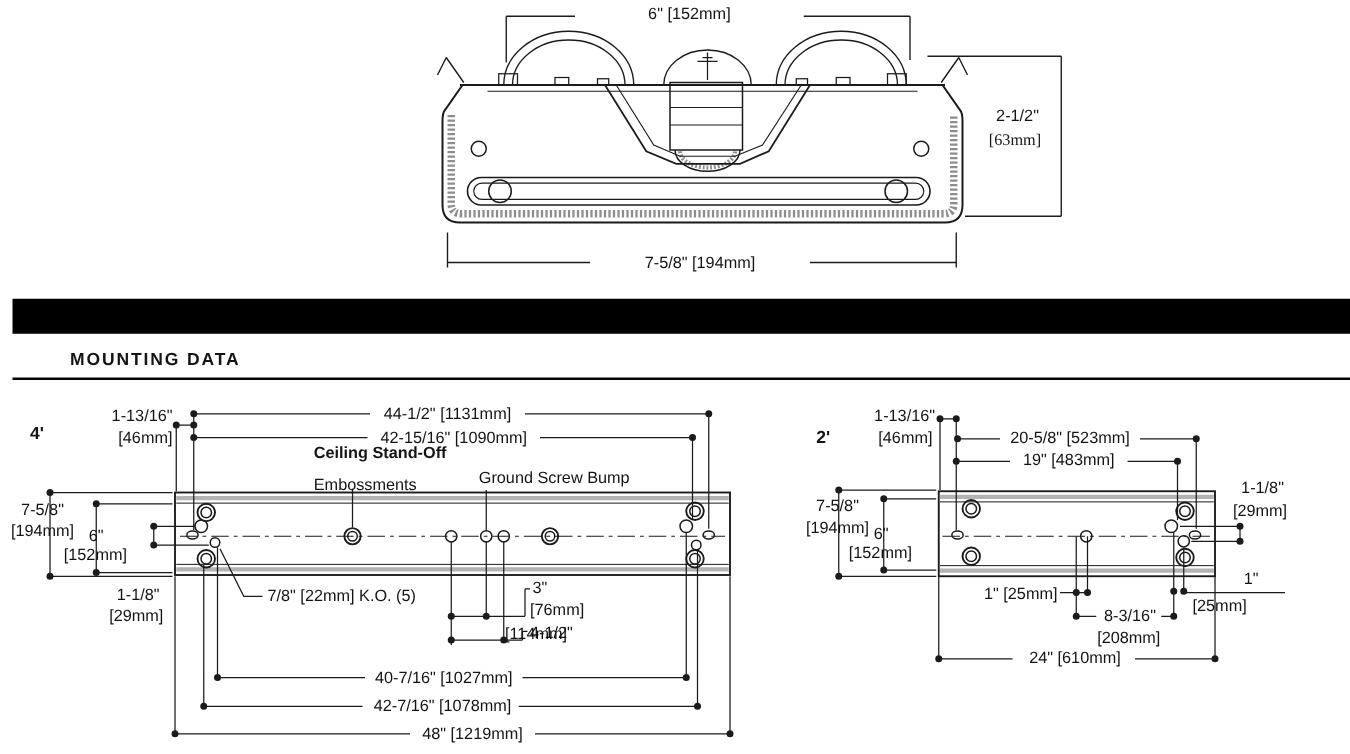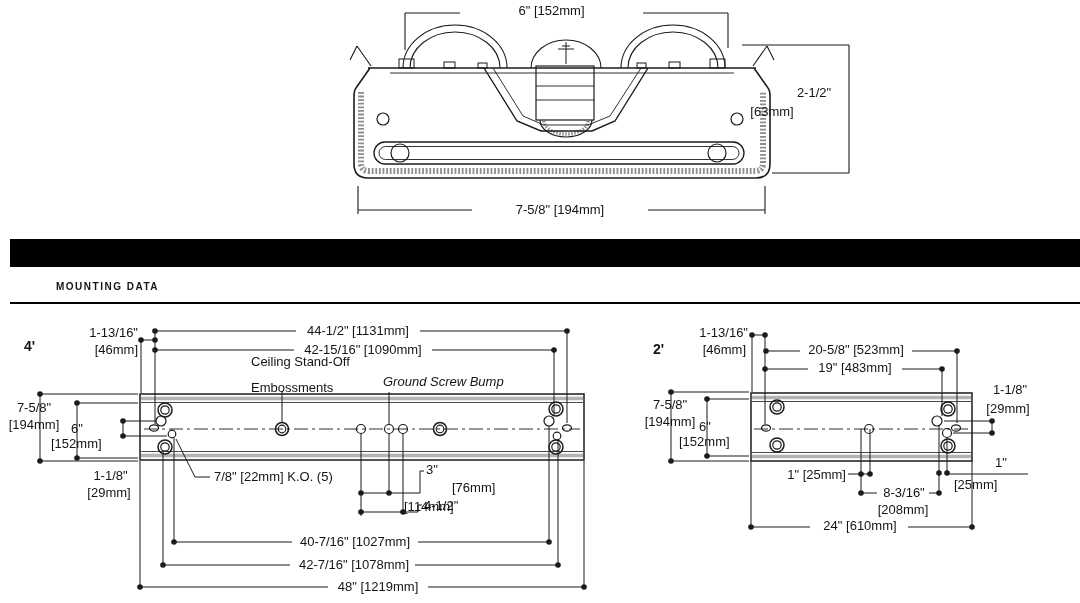--- a/index.html
+++ b/index.html
@@ -3,21 +3,21 @@
 <meta charset="utf-8">
 <style>
   html,body{margin:0;padding:0;background:#fff;}
   #page{position:relative;width:1080px;height:603px;background:#fff;overflow:hidden;
         font-family:"Liberation Sans","DejaVu Sans",sans-serif;color:#141414;}
   svg{position:absolute;left:0;top:0;}
   .lbl{position:absolute;font-size:13px;line-height:14px;white-space:nowrap;color:#141414;}
   .c{text-align:center;}
   .r{text-align:right;}
   #divider-bar{position:absolute;left:10px;top:239px;width:1070px;height:28px;background:#000;}
-  #section-title{position:absolute;left:12px;top:280px;font-size:10px;font-weight:bold;letter-spacing:1.5px;padding-left:44px;}
+  #section-title{position:absolute;left:12px;top:280px;font-size:14px;font-weight:bold;letter-spacing:1.5px;padding-left:44px;}
   #section-rule{position:absolute;left:10px;top:302px;width:1070px;height:2px;background:#000;}
   .ft-label{font-size:14px;font-weight:bold;}
 </style>
 </head>
 <body>
 
 <div id="page">
 
   <svg width="1080" height="603" viewBox="0 0 1080 603">
 
@@ -184,40 +184,40 @@
       </g>
     </g>
   </svg>
 
   <div id="divider-bar"></div>
   <div id="section-title" class="lbl">MOUNTING DATA</div>
   <div id="section-rule"></div>
 
   <div class="lbl c" style="left:460px;top:4px;width:183px;">6" [152mm]</div>
   <div class="lbl c" style="left:786px;top:86px;width:56px;">2-1/2"</div>
-  <div class="lbl c" style="left:741px;top:105px;width:62px;">[63mm]</div>
+  <div class="lbl c" style="left:781px;top:105px;width:62px;font-family:Liberation Serif, serif;">[63mm]</div>
   <div class="lbl c" style="left:474px;top:203px;width:172px;">7-5/8" [194mm]</div>
 
   <div class="lbl ft-label" style="left:24px;top:339px;">4'</div>
   <div class="lbl r" style="left:80px;top:326px;width:58px;">1-13/16"</div>
   <div class="lbl r" style="left:84px;top:343px;width:54px;">[46mm]</div>
   <div class="lbl c" style="left:298px;top:324px;width:120px;">44-1/2" [1131mm]</div>
   <div class="lbl c" style="left:296px;top:343px;width:134px;">42-15/16" [1090mm]</div>
-  <div class="lbl" style="left:251px;top:355px;">Ceiling Stand-Off</div>
+  <div class="lbl" style="left:251px;top:355px;font-weight:bold;">Ceiling Stand-Off</div>
   <div class="lbl" style="left:251px;top:381px;">Embossments</div>
-  <div class="lbl" style="left:383px;top:375px;font-style:italic;">Ground Screw Bump</div>
+  <div class="lbl" style="left:383px;top:375px;">Ground Screw Bump</div>
   <div class="lbl c" style="left:8px;top:401px;width:52px;">7-5/8"</div>
   <div class="lbl c" style="left:0px;top:418px;width:68px;">[194mm]</div>
   <div class="lbl" style="left:71px;top:422px;">6"</div>
   <div class="lbl" style="left:51px;top:437px;">[152mm]</div>
   <div class="lbl c" style="left:88px;top:469px;width:45px;">1-1/8"</div>
   <div class="lbl c" style="left:83px;top:486px;width:52px;">[29mm]</div>
   <div class="lbl" style="left:214px;top:470px;">7/8" [22mm] K.O. (5)</div>
   <div class="lbl" style="left:426px;top:463px;">3"</div>
-  <div class="lbl" style="left:428px;top:481px;padding-left:24px;">[76mm]</div>
+  <div class="lbl" style="left:400px;top:481px;padding-left:24px;">[76mm]</div>
   <div class="lbl" style="left:424px;top:499px;">4-1/2"</div>
   <div class="lbl" style="left:404px;top:500px;">[114mm]</div>
   <div class="lbl c" style="left:294px;top:535px;width:122px;">40-7/16" [1027mm]</div>
   <div class="lbl c" style="left:292px;top:558px;width:124px;">42-7/16" [1078mm]</div>
   <div class="lbl c" style="left:330px;top:580px;width:96px;">48" [1219mm]</div>
 
   <div class="lbl ft-label" style="left:653px;top:342px;">2'</div>
   <div class="lbl r" style="left:692px;top:326px;width:56px;">1-13/16"</div>
   <div class="lbl r" style="left:694px;top:343px;width:52px;">[46mm]</div>
   <div class="lbl c" style="left:801px;top:343px;width:110px;">20-5/8" [523mm]</div>

